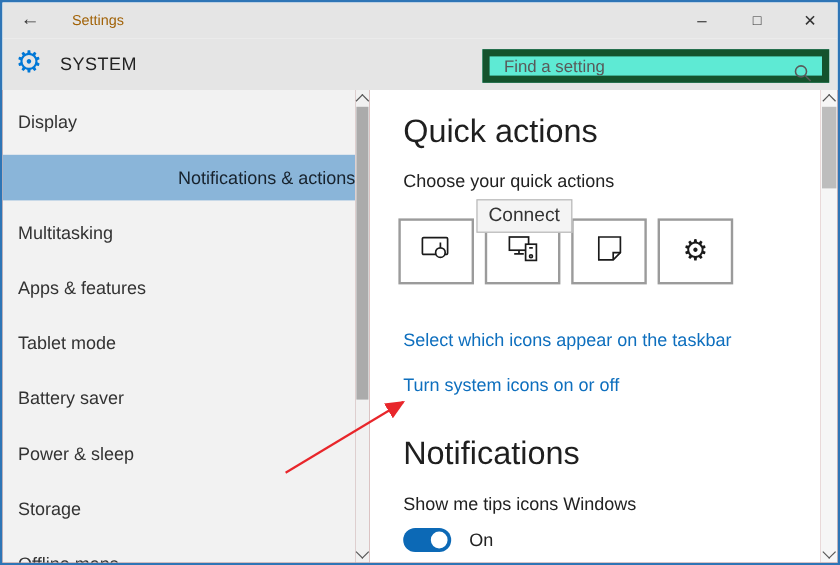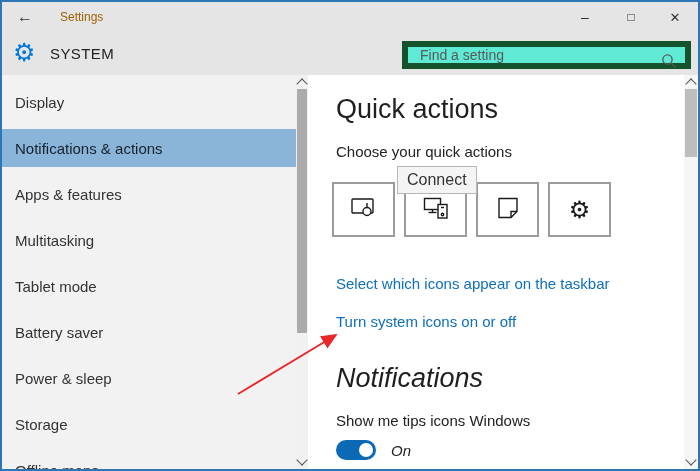--- a/index.html
+++ b/index.html
@@ -17,48 +17,48 @@
   .hdr-gear{position:absolute;left:11px;top:6px;font-size:25px;color:#0078d7;line-height:28px;}
   .hdr-title{position:absolute;left:48px;top:13px;font-size:15px;font-weight:400;letter-spacing:.4px;color:#222;}
   .searchbox{position:absolute;left:400px;top:9px;width:289px;height:28px;background:#5eead4;border:6px solid #14532d;box-sizing:border-box;}
   .searchbox input{position:absolute;left:0;top:0;width:100%;height:100%;border:none;outline:none;background:transparent;padding:0 30px 0 12px;font-size:14px;color:#444;font-family:"Liberation Sans",sans-serif;box-sizing:border-box;}
   .searchbox input::placeholder{color:#595959;opacity:1;}
   .search-icon{position:absolute;right:8px;top:6px;width:16px;height:16px;}
   
   .body{position:absolute;left:0;top:73px;right:0;bottom:0;background:#7f1d1d;}
   .sidebar{position:absolute;left:0;top:0;bottom:0;width:294px;background:#f2f2f2;padding-top:8px;box-sizing:border-box;overflow:hidden;}
   .nav-item{height:38px;margin-bottom:8px;display:flex;align-items:center;padding-left:13px;font-size:15px;color:#333;cursor:default;}
-  .nav-item.selected{background:#8ab5d9;color:#17222d;}
+  .nav-item.selected{background:#8ab5d9;color:#17222d;justify-content:flex-end;}
   
   .sb-scroll{position:absolute;left:294px;top:0;bottom:0;width:12px;background:#f1f1f1;}
   .sb-thumb{position:absolute;left:1px;top:14px;width:10px;height:244px;background:#ababab;}
   .main-scroll{position:absolute;right:0;top:0;bottom:0;width:14px;background:#f6f6f6;}
   .main-thumb{position:absolute;left:1px;top:14px;width:12px;height:68px;background:#bdbdbd;}
   .chev{position:absolute;left:50%;width:7px;height:7px;border-right:1.5px solid #555;border-bottom:1.5px solid #555;}
   .chev.up{top:5px;transform:translateX(-50%) rotate(-135deg);}
   .chev.down{bottom:5px;transform:translateX(-50%) rotate(45deg);}
   
   .content{position:absolute;left:306px;right:14px;top:0;bottom:0;background:#fff;}
   .h1{position:absolute;left:28px;font-size:27px;font-weight:300;color:#1f1f1f;}
   .qa-head{top:19px;}
-  .notif-head{top:288px;font-style:italic;}
+  .notif-head{top:288px;}
   .sub{position:absolute;left:28px;top:68px;font-size:15px;color:#222;}
   .tiles{position:absolute;left:24px;top:107px;display:flex;gap:9px;}
   .tile{width:63px;height:55px;border:2px solid #9b9b9b;background:#fff;box-sizing:border-box;display:flex;align-items:center;justify-content:center;}
   .tile svg{stroke:#1a1a1a;fill:none;stroke-width:1.4;}
   .tile .gear-glyph{font-size:24px;color:#1a1a1a;line-height:24px;}
   .tooltip{position:absolute;left:89px;top:91px;z-index:3;background:#f4f4f4;border:1px solid #b7b7b7;padding:4px 9px;font-size:16px;color:#333;white-space:nowrap;}
   .link{position:absolute;left:28px;font-size:15px;color:#0e6fbe;cursor:default;}
   .link1{top:200px;}
   .link2{top:238px;}
   .tips{position:absolute;left:28px;top:337px;font-size:15px;color:#222;}
   .toggle-row{position:absolute;left:28px;top:365px;display:flex;align-items:center;gap:15px;}
   .toggle{position:relative;width:40px;height:20px;border-radius:10px;background:#0c69b6;}
   .knob{position:absolute;right:3px;top:3px;width:14px;height:14px;border-radius:50%;background:#fff;}
-  .toggle-label{font-size:15px;color:#222;font-style:italic;}
+  .toggle-label{font-size:15px;color:#222;}
   
   .arrow-overlay{position:absolute;left:0;top:0;width:696px;height:467px;z-index:9;pointer-events:none;}
 </style>
 </head>
 <body>
 
 <div class="window">
 
   <div class="titlebar">
     <div class="back-btn">
@@ -93,24 +93,24 @@
   <div class="body">
 
     <div class="sidebar">
       <div class="nav-item">
           <span>Display</span>
         </div>
       <div class="nav-item selected">
           <span>Notifications &amp; actions</span>
         </div>
       <div class="nav-item">
+          <span>Multitasking</span>
+        </div>
+      <div class="nav-item">
           <span>Apps &amp; features</span>
-        </div>
-      <div class="nav-item">
-          <span>Multitasking</span>
         </div>
       <div class="nav-item">
           <span>Tablet mode</span>
         </div>
       <div class="nav-item">
           <span>Battery saver</span>
         </div>
       <div class="nav-item">
           <span>Power &amp; sleep</span>
         </div>

